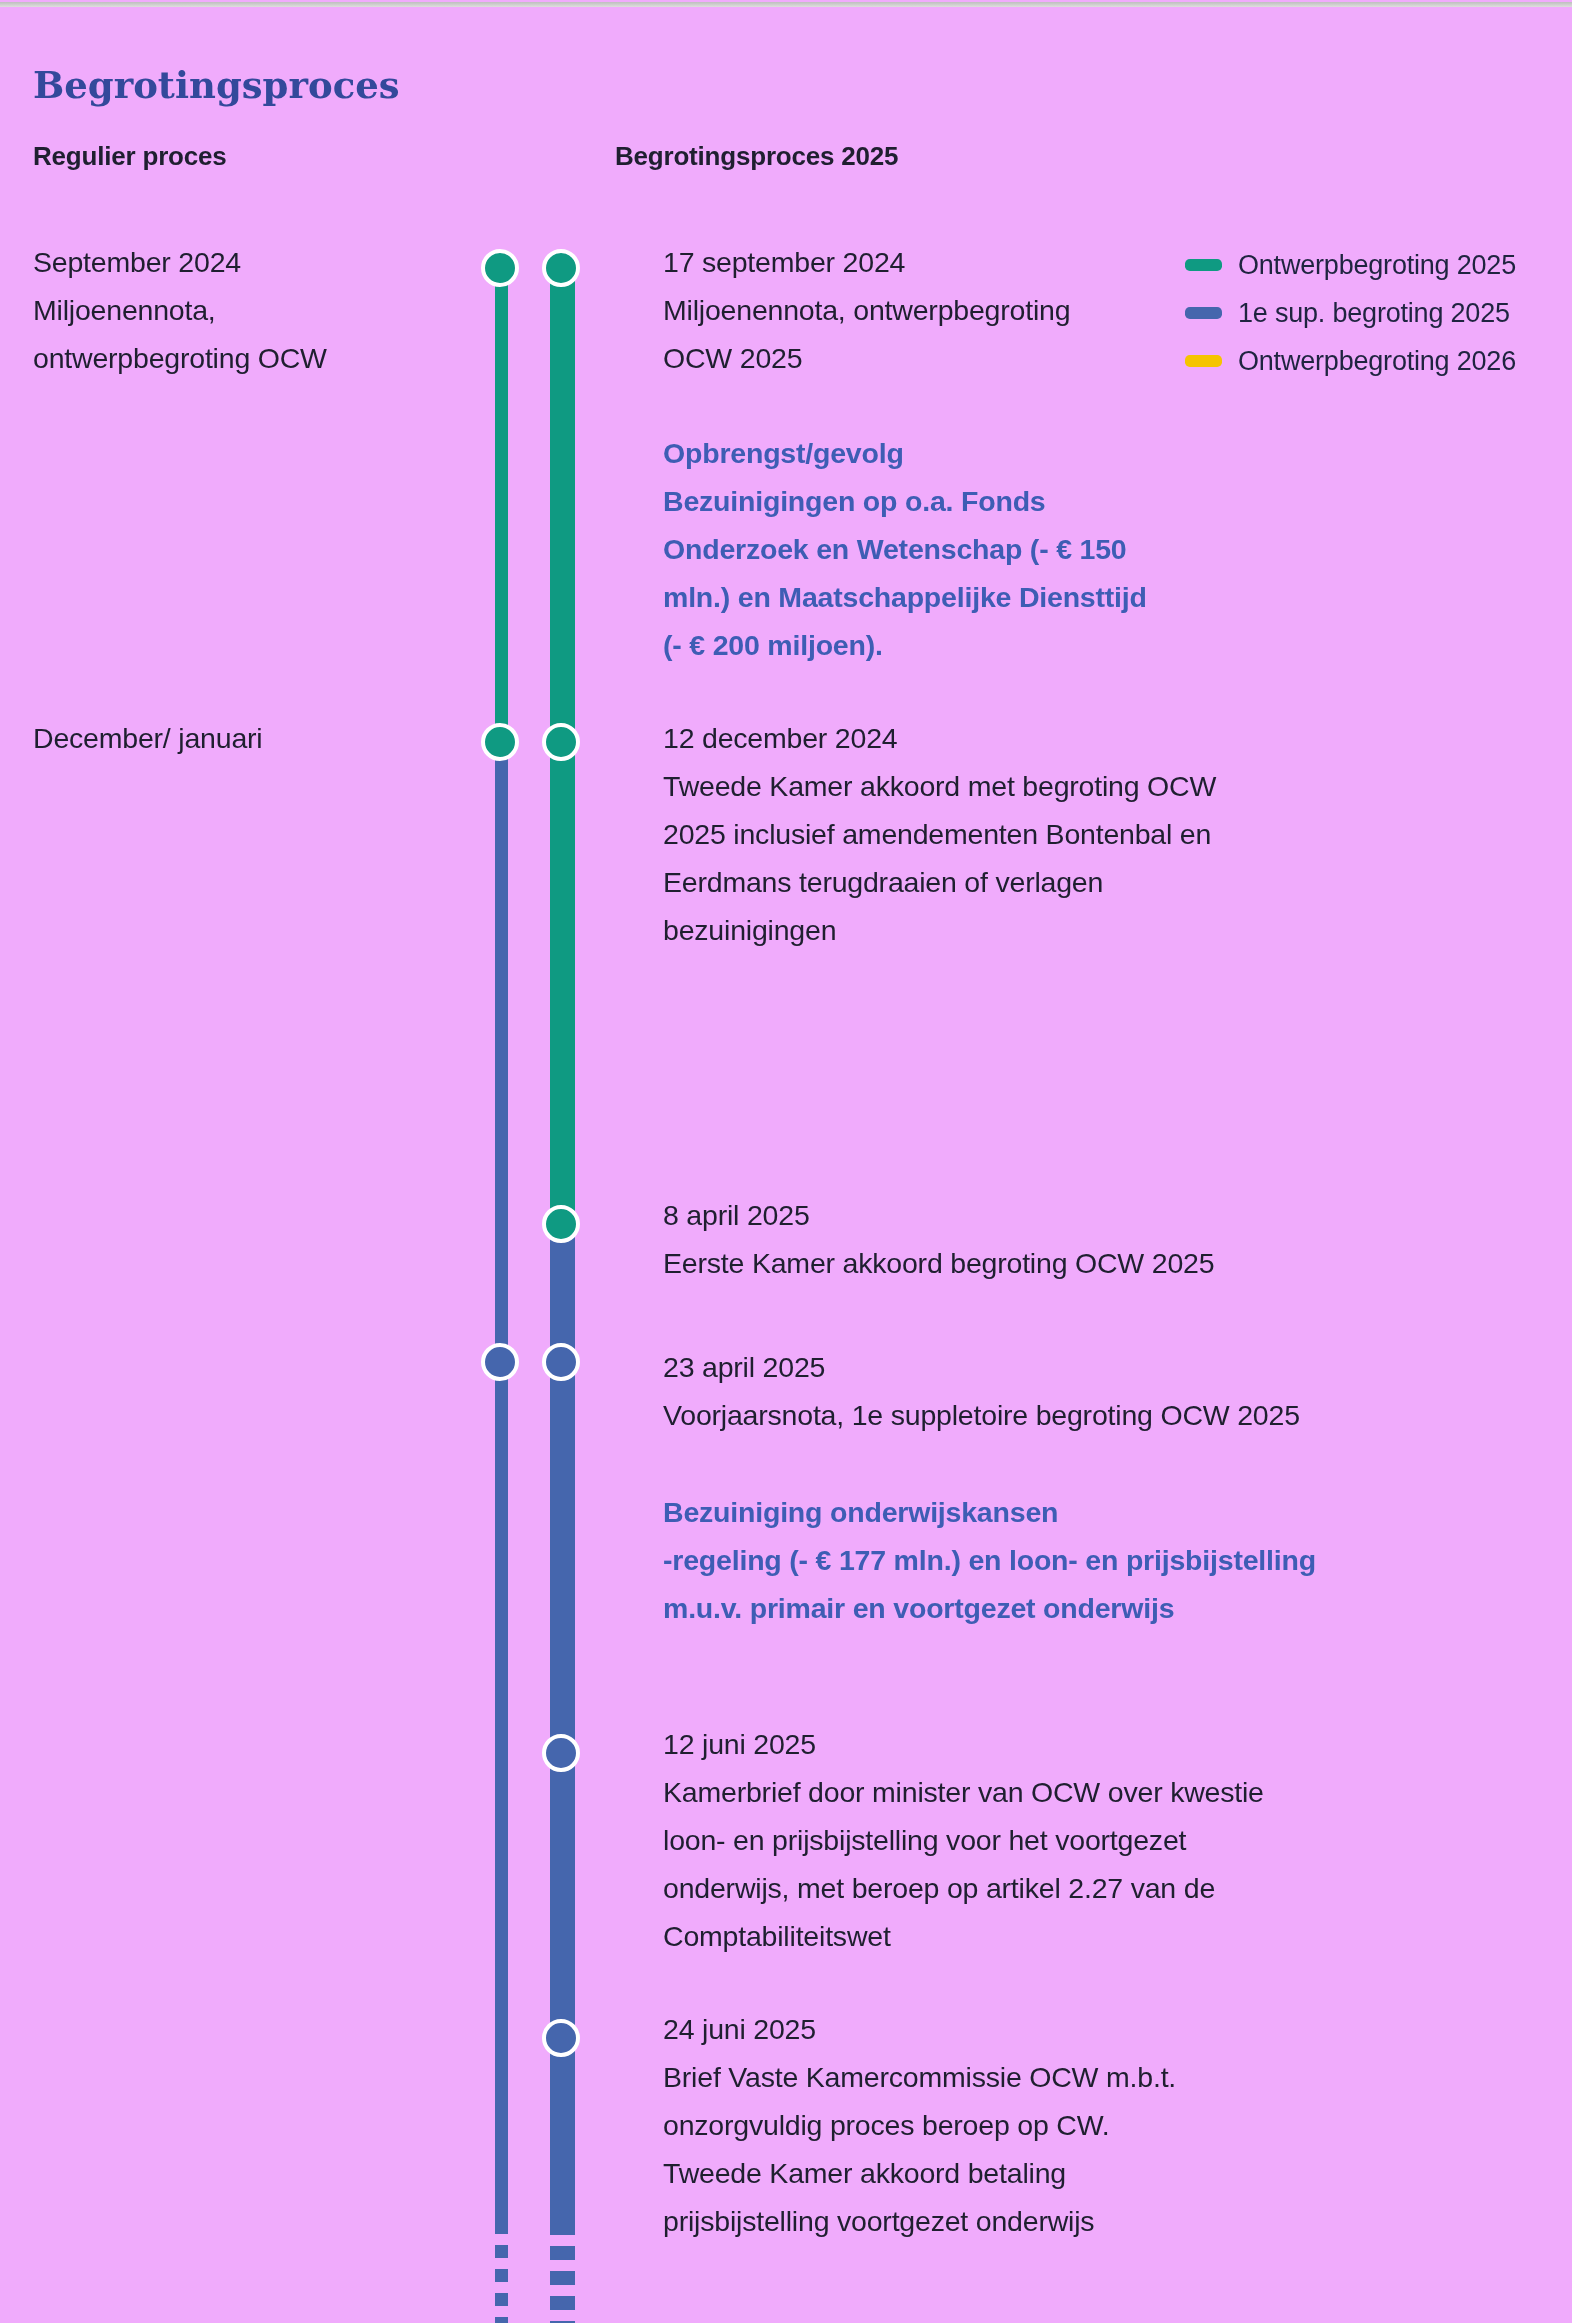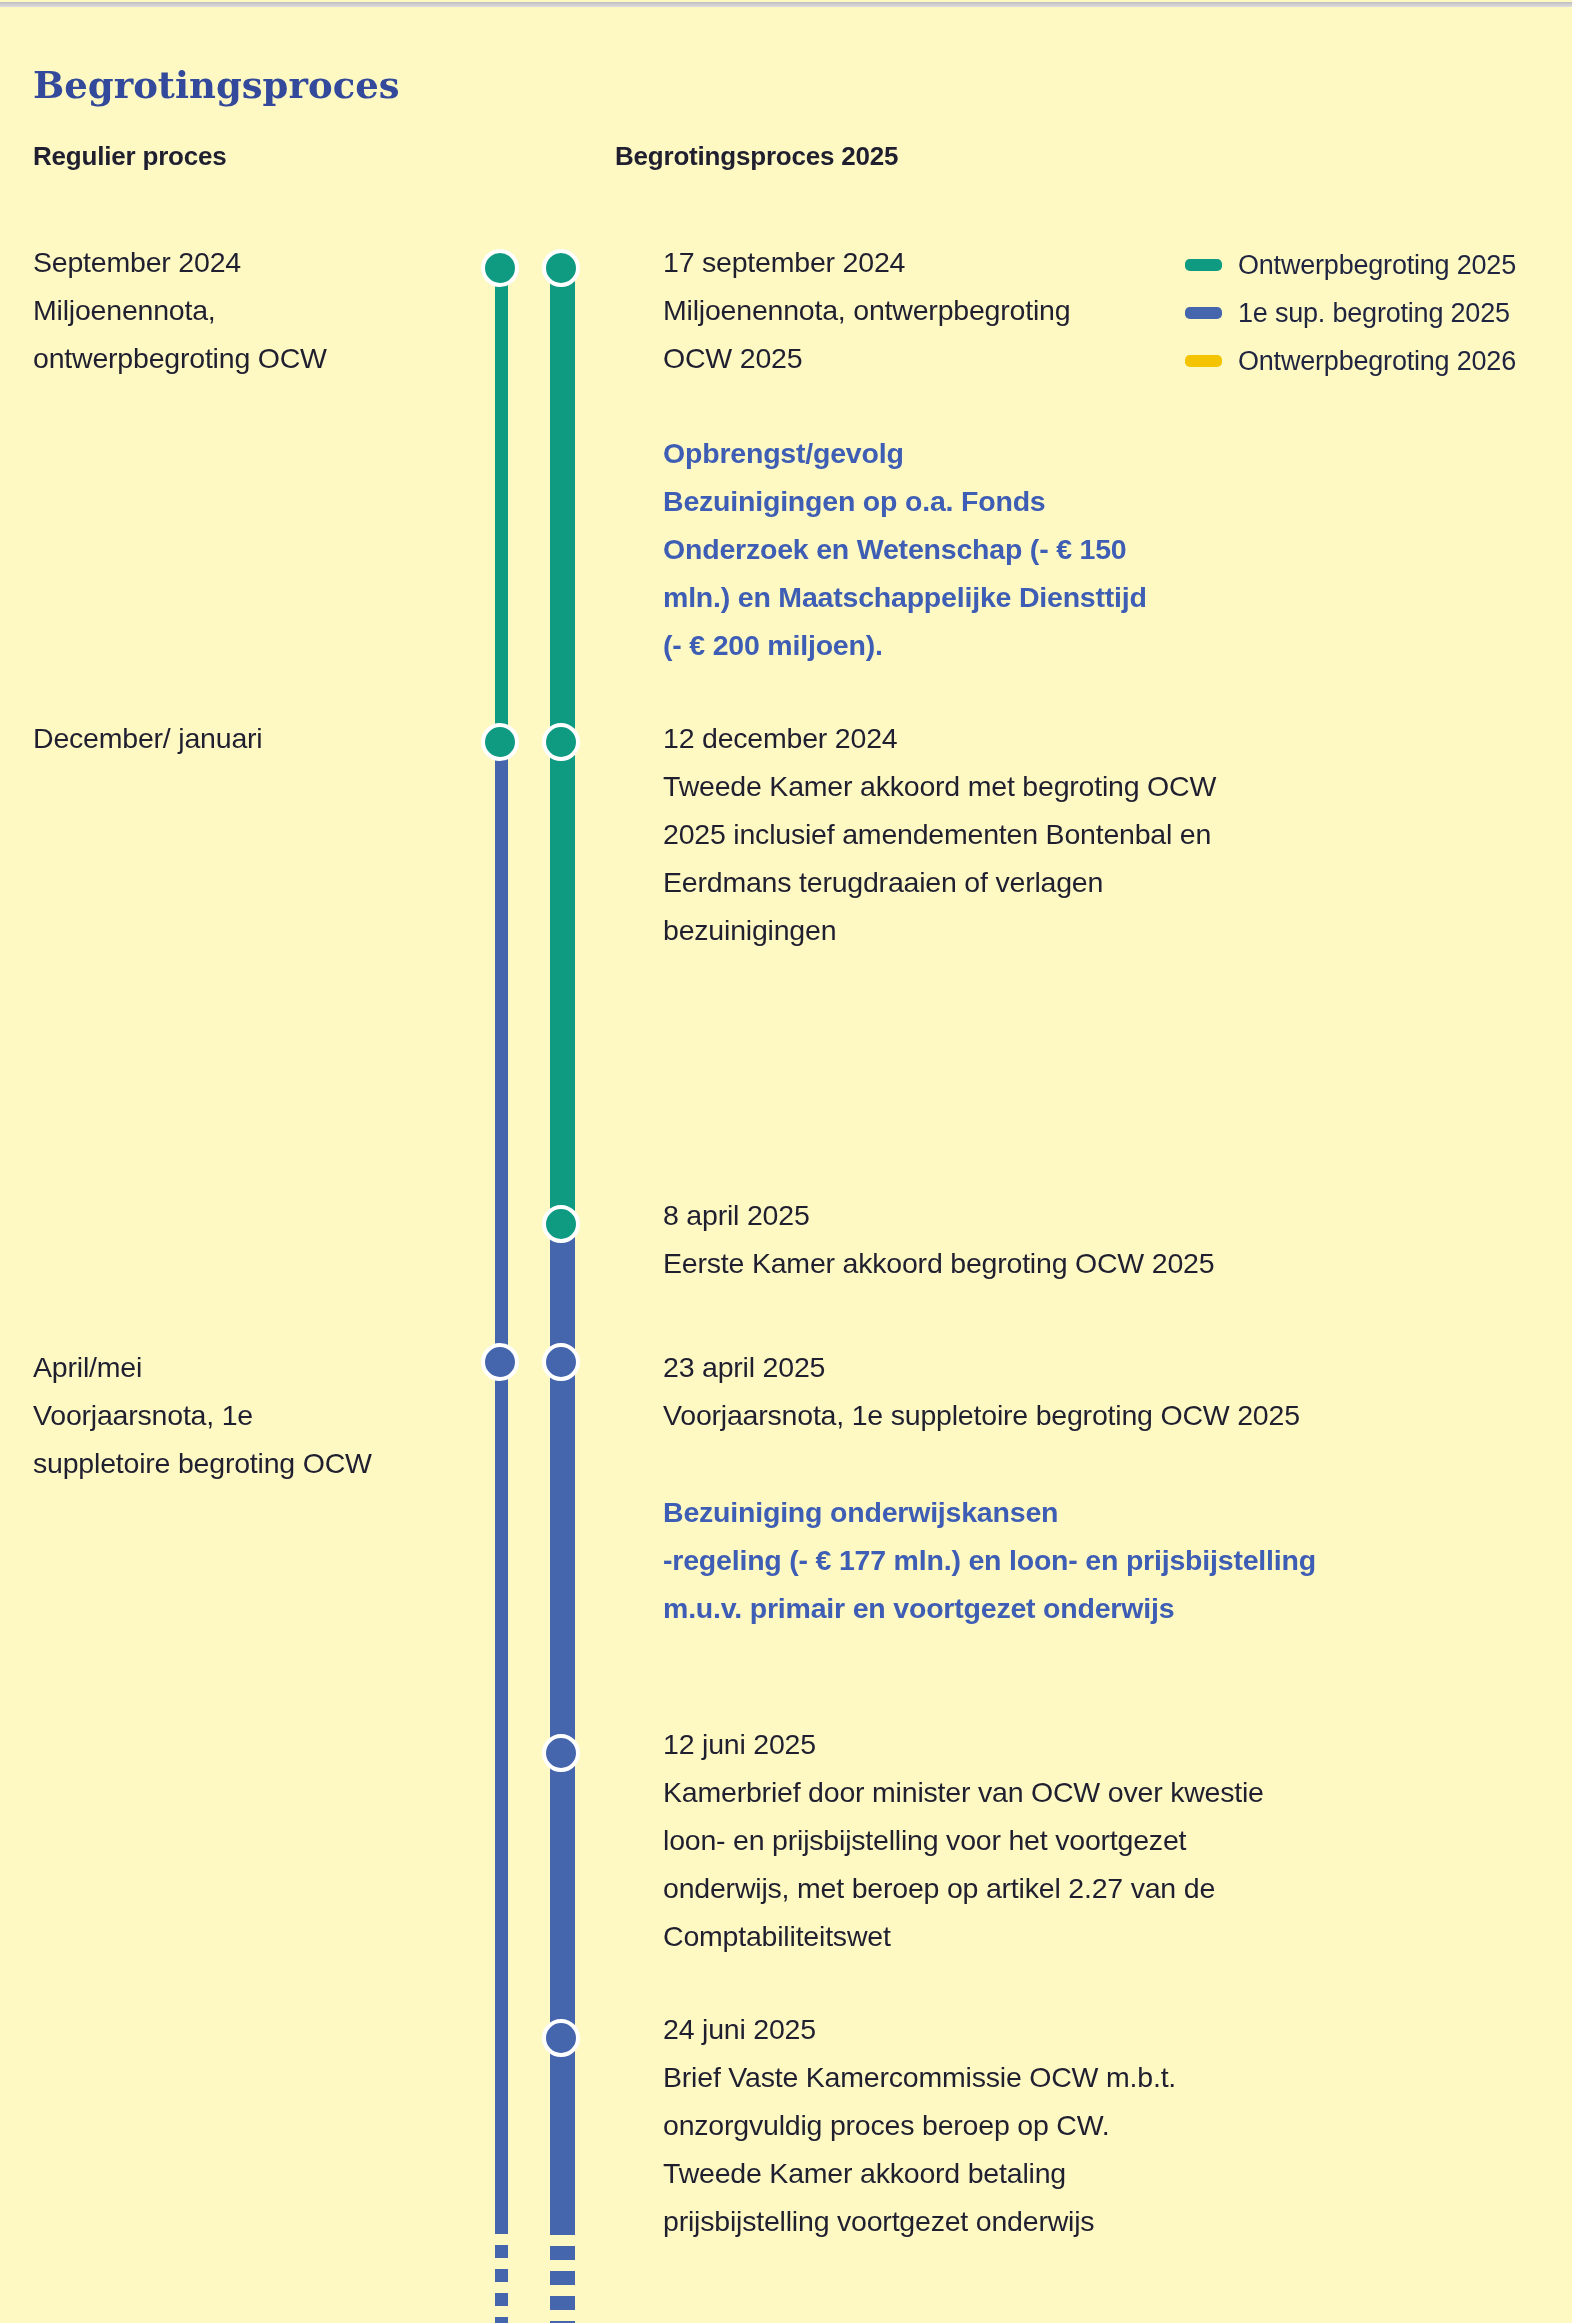--- a/index.html
+++ b/index.html
@@ -9,21 +9,21 @@
     --yellow:#F5C400;
     --note-blue:#3E5DB4;
     --title-blue:#33499B;
     --ink:#1F1F30;
   }
   html,body{margin:0;padding:0;background:#ffffff;}
   .page{
     position:relative;
     width:1572px;
     height:2324px;
-    background:#fef9c3;
+    background:#f0abfc;
     font-family:"Liberation Sans", sans-serif;
     color:var(--ink);
     overflow:hidden;
     letter-spacing:-0.2px;
   }
   .top-rule{
     position:absolute;left:0;top:1.9px;width:100%;height:4.8px;
     background:linear-gradient(to bottom,#bfbfbf,#dedede);
   }
   .doc-title{
@@ -117,25 +117,20 @@
   <div class="dot" style="left:542px;top:2019px;background:var(--blue)"></div>
 
   <div class="event left-col" style="left:33px;top:238px">
     <div class="date">September 2024</div>
     <div class="body">Miljoenennota,
 ontwerpbegroting OCW</div>
   </div>
   <div class="event left-col" style="left:33px;top:714px">
     <div class="date">December/ januari</div>
   </div>
-  <div class="event left-col" style="left:33px;top:1343px">
-    <div class="date">April/mei</div>
-    <div class="body">Voorjaarsnota, 1e
-suppletoire begroting OCW</div>
-  </div>
 
   <div class="event right-col" style="left:615px;top:238px">
     <div class="date">17 september 2024</div>
     <div class="body">Miljoenennota, ontwerpbegroting
 OCW 2025</div>
   </div>
   <div class="note right-col" style="left:615px;top:429px">Opbrengst/gevolg
 Bezuinigingen op o.a. Fonds
 Onderzoek en Wetenschap (- € 150
 mln.) en Maatschappelijke Diensttijd

